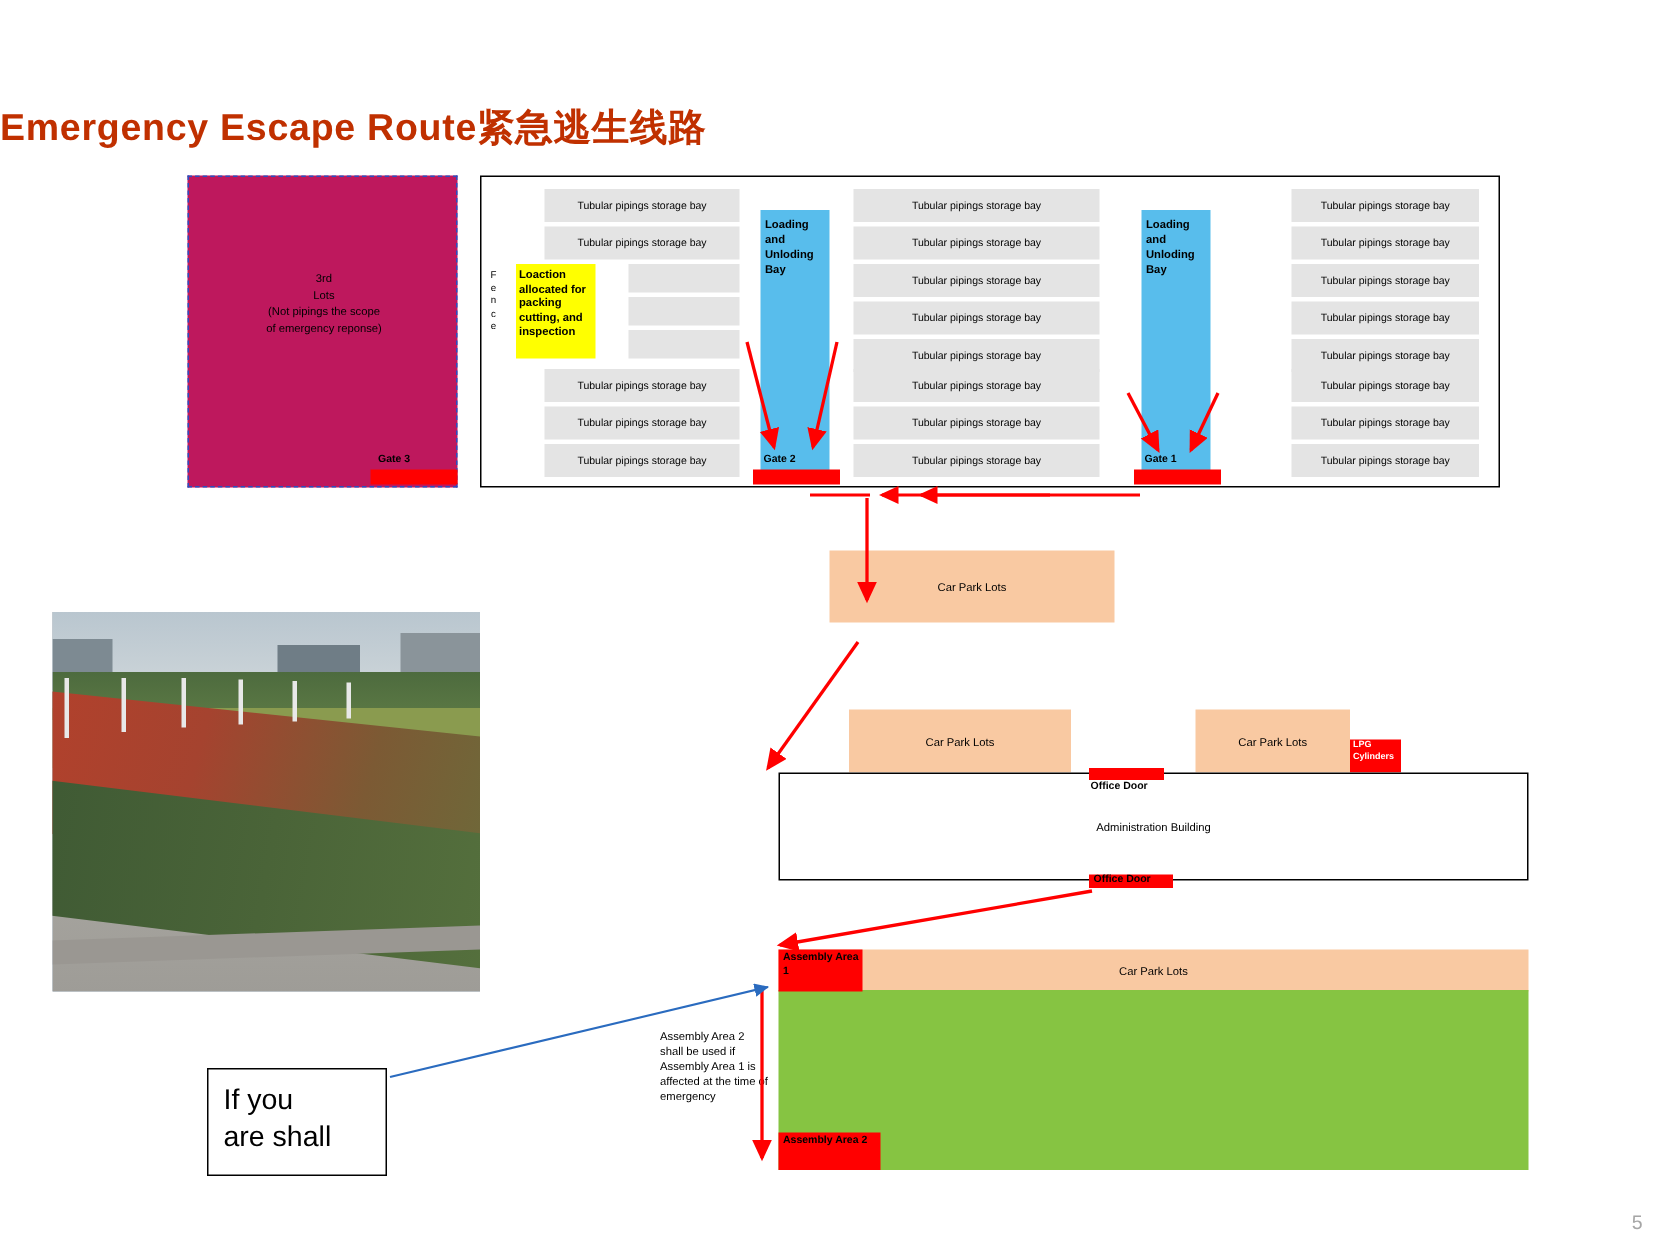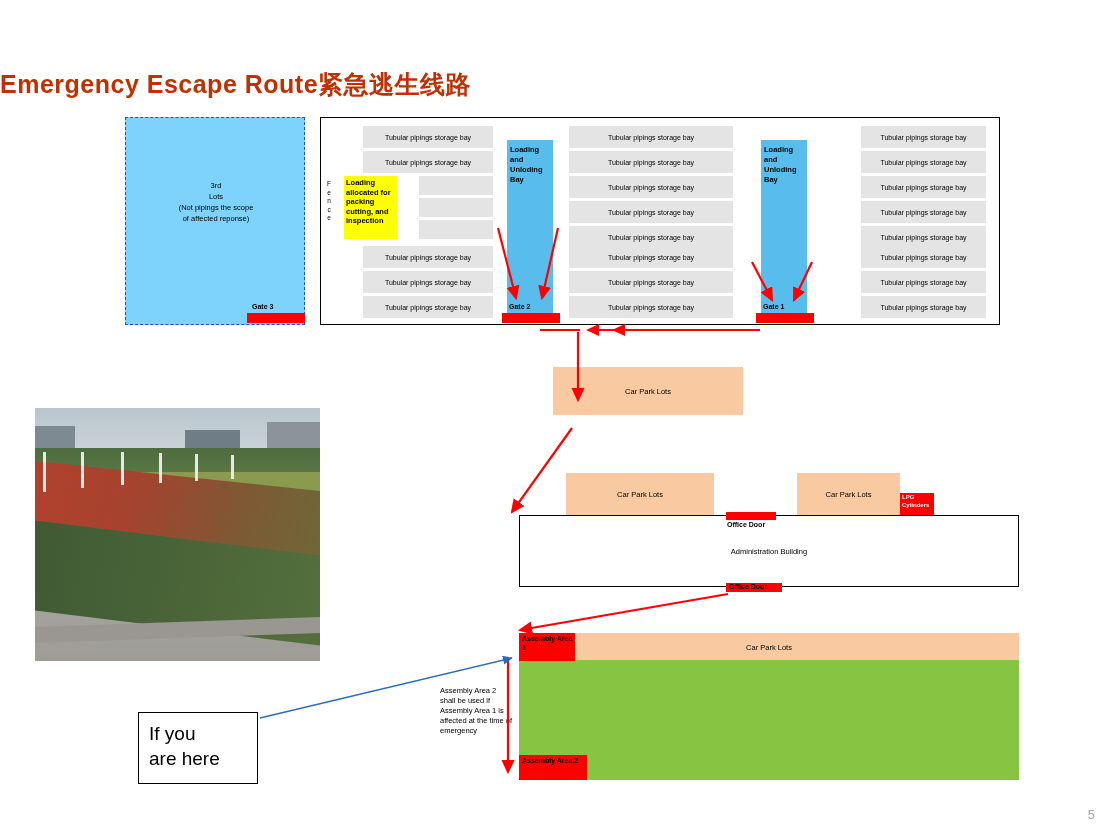--- a/index.html
+++ b/index.html
@@ -32,21 +32,21 @@
     letter-spacing: 0.5px;
     margin-top: 13px;
   }
   
   .third-party {
     position: absolute;
     left: 125px; top: 117px;
     width: 180px; height: 208px;
     border: 1px dashed #2a4fbf;
     box-sizing: border-box;
-    background: #7dd3fc;
+    background: #be185d;
   }
   .third-party .tp-text {
     position: absolute;
     left: 0; top: 62px;
     width: 180px;
     text-align: center;
     font-size: 7.5px;
     line-height: 11px;
     color: #000;
   }
@@ -247,38 +247,38 @@
 
 <div class="slide">
 
   <div id="title">Emergency Escape Route紧急逃生线路</div>
 
   <div class="third-party">
     <div class="tp-text">
       <span>3rd</span><br>
       <span>Lots</span><br>
       <span>(Not pipings the scope</span><br>
-      <span>of affected reponse)</span>
+      <span>of emergency reponse)</span>
     </div>
   </div>
   <div class="gate" style="left:247px;top:313px;width:58px;height:10px;"></div>
   <div class="gate-label" style="left:252px;top:303px;">Gate 3</div>
 
   <div class="warehouse">
 
     <div class="fence" style="left:4px;top:62px;">
       F<br>e<br>n<br>c<br>e
     </div>
 
     <div class="bay" style="left:42px;top:8px;width:130px;height:22px;">Tubular pipings storage bay</div>
     <div class="bay" style="left:42px;top:33px;width:130px;height:22px;">Tubular pipings storage bay</div>
     <div class="bay" style="left:98px;top:58px;width:74px;height:19px;"></div>
     <div class="bay" style="left:98px;top:80px;width:74px;height:19px;"></div>
     <div class="bay" style="left:98px;top:102px;width:74px;height:19px;"></div>
-    <div class="yellow-note" style="left:23px;top:58px;width:53px;height:63px;">Loading allocated for packing cutting, and inspection</div>
+    <div class="yellow-note" style="left:23px;top:58px;width:53px;height:63px;">Loaction allocated for packing cutting, and inspection</div>
     <div class="bay" style="left:42px;top:128px;width:130px;height:22px;">Tubular pipings storage bay</div>
     <div class="bay" style="left:42px;top:153px;width:130px;height:22px;">Tubular pipings storage bay</div>
     <div class="bay" style="left:42px;top:178px;width:130px;height:22px;">Tubular pipings storage bay</div>
 
     <div class="lu-bay" style="left:186px;top:22px;width:46px;height:178px;">Loading and Unloding Bay</div>
 
     <div class="bay" style="left:248px;top:8px;width:164px;height:22px;">Tubular pipings storage bay</div>
     <div class="bay" style="left:248px;top:33px;width:164px;height:22px;">Tubular pipings storage bay</div>
     <div class="bay" style="left:248px;top:58px;width:164px;height:22px;">Tubular pipings storage bay</div>
     <div class="bay" style="left:248px;top:83px;width:164px;height:22px;">Tubular pipings storage bay</div>
@@ -343,21 +343,21 @@
     <span>Assembly Area 1</span>
   </div>
   <div class="assembly" style="left:519px;top:755px;width:68px;height:25px;">
     <span>Assembly Area 2</span>
   </div>
 
   <div class="note2">Assembly Area 2 shall be used if Assembly Area 1 is affected at the time of emergency</div>
 
   <div class="callout">
     <div>If you</div>
-    <div>are here</div>
+    <div>are shall</div>
   </div>
 
   <div class="pagenum">5</div>
 
   <svg class="overlay" viewBox="0 0 1120 840">
     <defs>
       <marker id="arrowRed" markerWidth="7" markerHeight="7" refX="5.5" refY="3" orient="auto">
         <path d="M0,0 L6.5,3 L0,6 Z" fill="#ff0000"></path>
       </marker>
       <marker id="arrowBlue" markerWidth="8" markerHeight="8" refX="6.5" refY="3.2" orient="auto">

